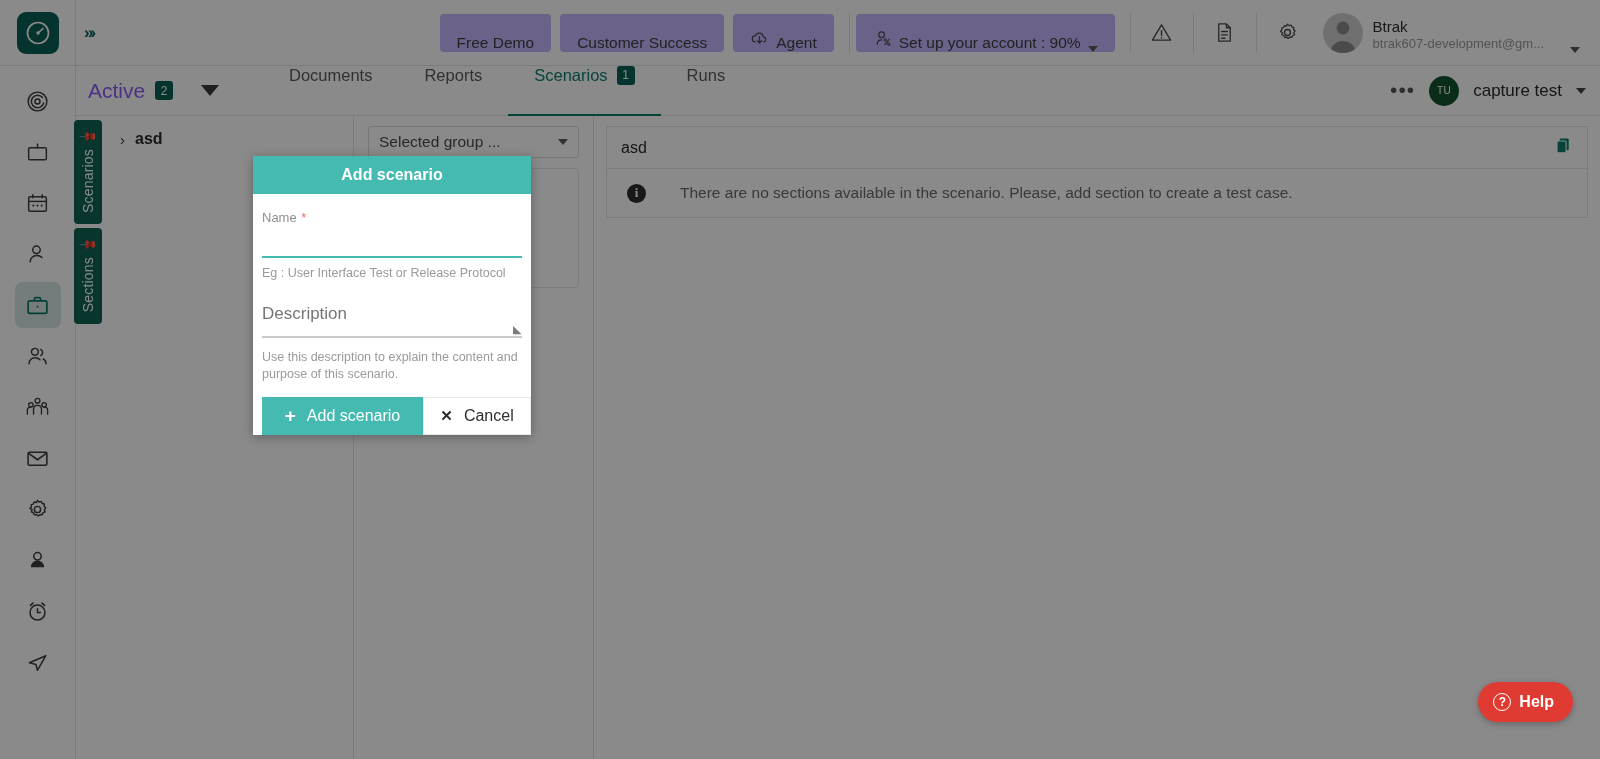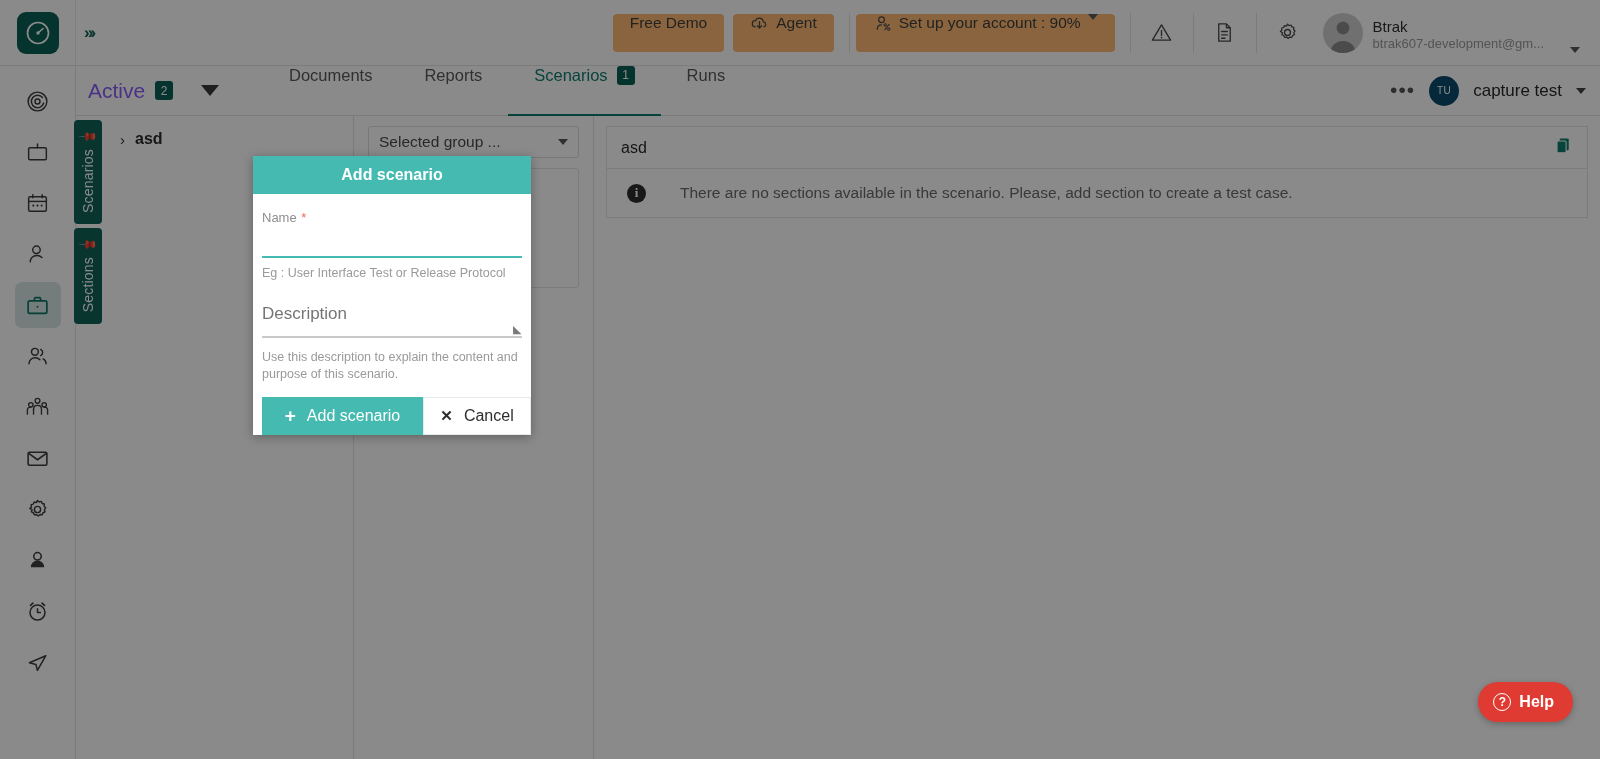--- a/index.html
+++ b/index.html
@@ -25,22 +25,22 @@
     width: 42px; height: 42px; border-radius: 9px; background: #0b5f53;
     display: flex; align-items: center; justify-content: center;
   }
   .expander {
     color: #0b5f53; font-size: 17px; letter-spacing: -3px;
     margin-left: 8px; margin-right: 4px; font-weight: 700;
     display:flex; align-items:center; height:66px;
   }
   .topbar-spacer { flex: 1 1 auto; }
   .hdr-btn {
-    height: 38px; padding: 0 17px; display: flex; align-items: flex-start;
-    gap: 7px; background: #fdba74; border-radius: 4px;
+    height: 38px; padding: 0 17px; display: flex; align-items: flex-end;
+    gap: 7px; background: #c4b5fd; border-radius: 4px;
     font-size: 15.5px; color: #3f3f3f; margin-right: 9px;
     white-space: nowrap;
   }
   .hdr-sep { width: 1px; height: 40px; background: #e4e4e4; margin: 0 6px; }
   .hdr-icon-btn {
     width: 50px; height: 50px; display: flex; align-items: center;
     justify-content: center; color: #4a4a4a;
   }
   .caret { width:0;height:0;border-left:5px solid transparent;border-right:5px solid transparent;border-top:6px solid #5a5a5a; }
   .user-cell { display: flex; align-items: flex-end; gap: 10px; padding: 0 6px 0 10px; }
@@ -82,21 +82,21 @@
   .tabs { display: flex; align-items: center; height: 50px; margin-left: 32px; }
   .tab {
     height: 50px; display: flex; align-items: flex-start; gap: 9px;
     padding: 0 26px; font-size: 16.5px; color: #5a5a5a;
   }
   .tab.sel { color: #0f7d6d; border-bottom: 2px solid #0f7d6d; }
   .tab .count-chip { background: #0b5f53; }
   .tabbar-right { margin-left: auto; display: flex; align-items: center; padding-right: 14px; gap: 14px; }
   .dots { font-size: 21px; color: #555; letter-spacing: 1px; line-height: 0.4; }
   .avatar-sm {
-    width: 30px; height: 30px; border-radius: 50%; background: #0c4a6e;
+    width: 30px; height: 30px; border-radius: 50%; background: #14532d;
     color: #fff; font-size: 10px; display: flex; align-items: center;
     justify-content: center; letter-spacing: 0.5px; text-align: center;
   }
   .project-name { font-size: 17px; color: #2a2a2a; }
   .tiny-caret { width:0;height:0;border-left:5px solid transparent;border-right:5px solid transparent;border-top:6px solid #444; }
 
   
   .vtab {
     position: absolute; left: 74px; width: 28px; border-radius: 4px;
     background: #0f6456; color: #fff; display: flex; flex-direction: column;
@@ -244,20 +244,23 @@
           <line x1="13" y1="13" x2="18" y2="8.5" stroke="#ffffff" stroke-width="1.6" stroke-linecap="round"></line>
         </svg>
       </div>
     </div>
     <div class="expander">»›</div>
 
     <div class="topbar-spacer"></div>
 
     <div class="hdr-btn">
       <span>Free Demo</span>
+    </div>
+    <div class="hdr-btn">
+      <span>Customer Success</span>
     </div>
     <div class="hdr-btn">
       <span>
         <svg width="19" height="19" viewBox="0 0 20 20" fill="none">
           <path d="M5.5 13.5a3.2 3.2 0 0 1 .3-6.4 4.3 4.3 0 0 1 8.3 1.1 2.7 2.7 0 0 1 .4 5.3" stroke="#4a4a4a" stroke-width="1.3" stroke-linecap="round"></path>
           <line x1="10" y1="8" x2="10" y2="14.5" stroke="#4a4a4a" stroke-width="1.3" stroke-linecap="round"></line>
           <path d="M7.8 12.4 10 14.7l2.2-2.3" stroke="#4a4a4a" stroke-width="1.3" stroke-linecap="round" stroke-linejoin="round"></path>
         </svg>
       </span>
       <span>Agent</span>

